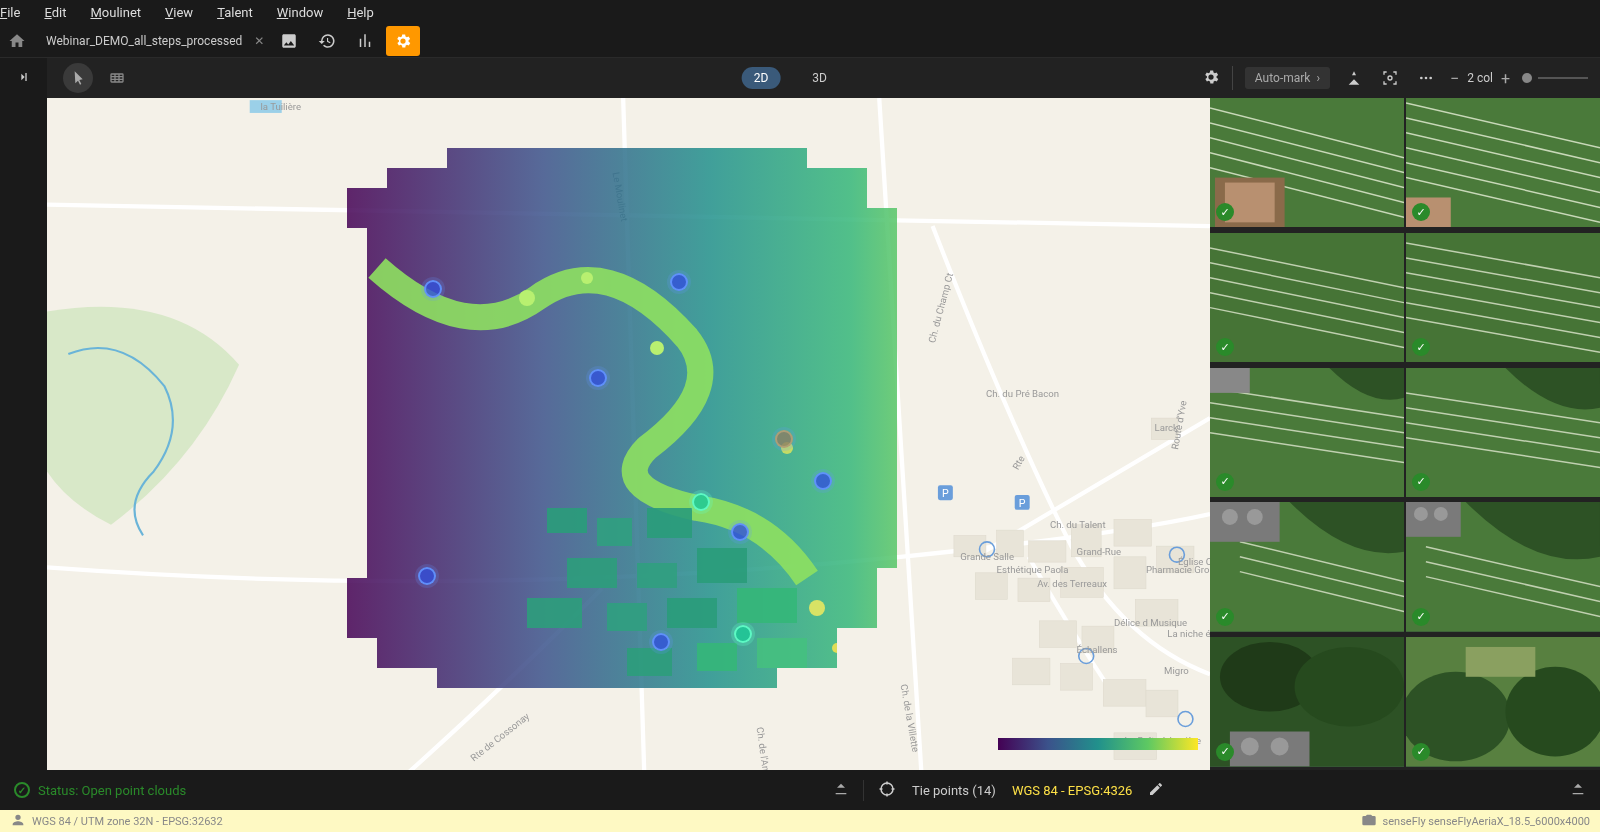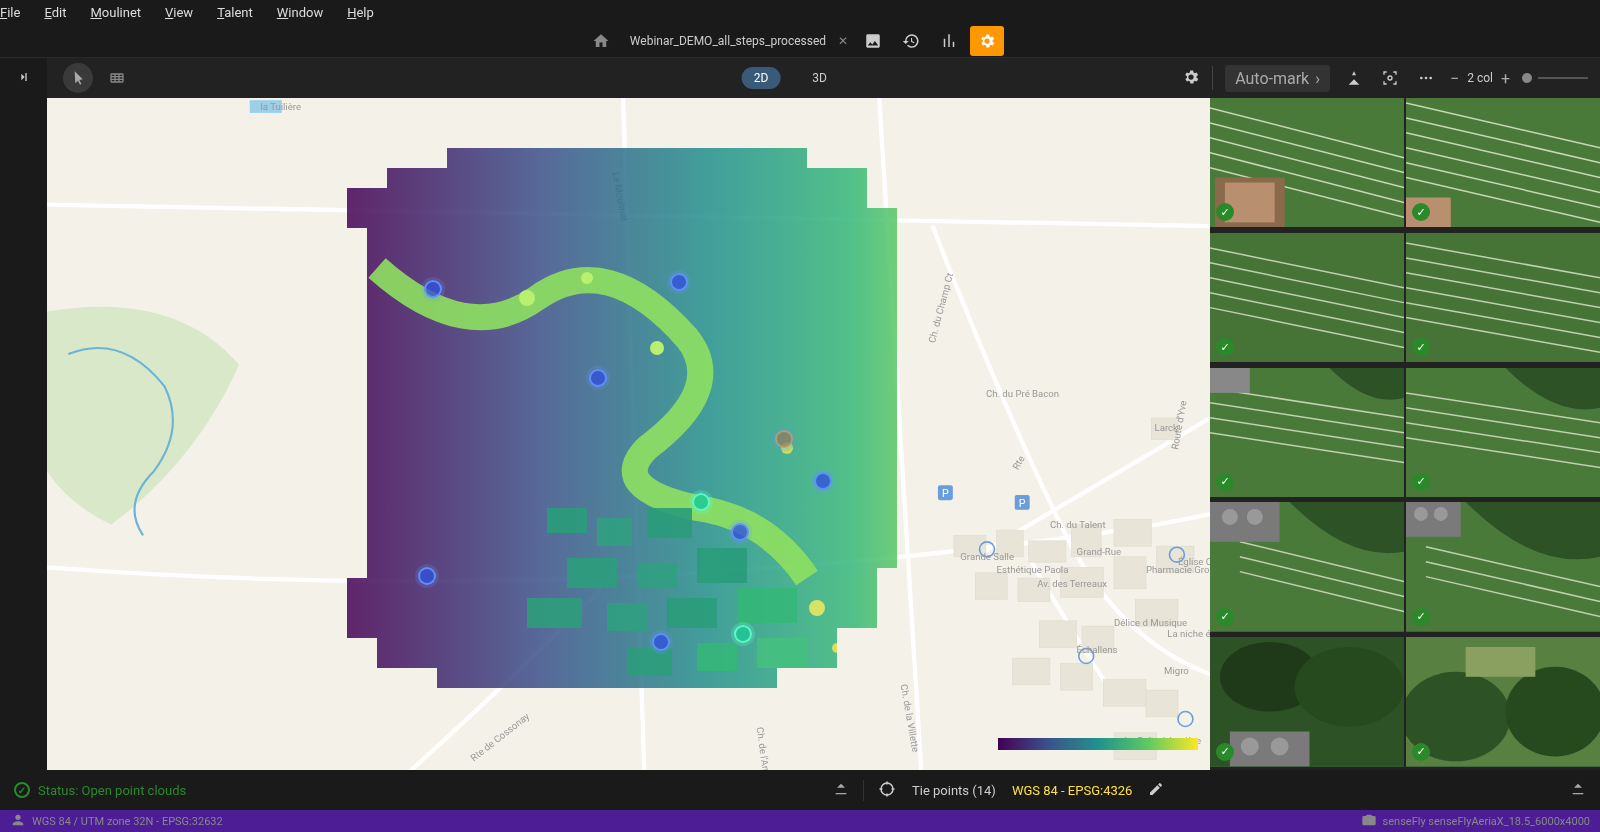--- a/index.html
+++ b/index.html
@@ -27,21 +27,21 @@
   cursor: pointer;
   font-size: 13px;
 }
 .menubar-item::first-letter { text-decoration: underline; }
 .tabbar {
   height: 34px;
   background: #1a1a1a;
   display: flex;
   align-items: center;
   padding: 0 8px;
-  justify-content: center;
+  justify-content: flex-start;
   border-bottom: 1px solid #2a2a2a;
 }
 .tabbar-left { display:flex; align-items:center; gap:12px; }
 .home-icon { color: #888; cursor: pointer; display:flex; }
 .tab {
   display: flex;
   align-items: center;
   gap: 12px;
   padding: 4px 8px;
   color: #ccc;
@@ -88,21 +88,21 @@
 .view-btn.active { background:#3a5a7a; color:#fff; }
 .toolbar-right-main {
   margin-left:auto; display:flex; align-items:center; gap:12px;
   padding-right:12px;
 }
 .gear { color:#ccc; cursor:pointer; }
 .vsep { width:1px; height:24px; background:#444; }
 .automark {
   display:flex; align-items:center; gap:6px;
   background:#333; padding:4px 10px; border-radius:3px;
-  color:#aaa; font-size:16px; cursor:pointer;
+  color:#aaa; font-size:12px; cursor:pointer;
 }
 .cols-ctrl { display:flex; align-items:center; gap:8px; color:#ccc; font-size:12px; }
 .pm { cursor:pointer; font-size:16px; color:#aaa; }
 .zoom-slider {
   display:flex; align-items:center; gap:6px;
 }
 .slider-track { width:50px; height:2px; background:#555; position:relative; }
 .slider-dot { width:10px; height:10px; background:#888; border-radius:50%; cursor:pointer; }
 .main {
   flex:1; display:flex; overflow:hidden;
@@ -188,21 +188,21 @@
   color:#2a8a2a; font-size:10px; font-weight:bold;
 }
 .status-right {
   width:737px; display:flex; align-items:center; gap:16px;
   padding:0 14px; color:#ccc;
   border-left:1px solid #333;
   justify-content:flex-start;
 }
 .status-right .spacer { margin-left:auto; }
 .footer {
-  height:22px; background:#4c1d95;
+  height:22px; background:#fef9c3;
   display:flex; align-items:center; justify-content:space-between;
   padding:0 10px; color:#888; font-size:11px;
 }
 .footer-left, .footer-right { display:flex; align-items:center; gap:6px; }
 .expand-icn { cursor:pointer; color:#aaa; }
 svg.ic { width:16px; height:16px; }
 svg.ic18 { width:18px; height:18px; }
 </style>
 </head>
 <body>

